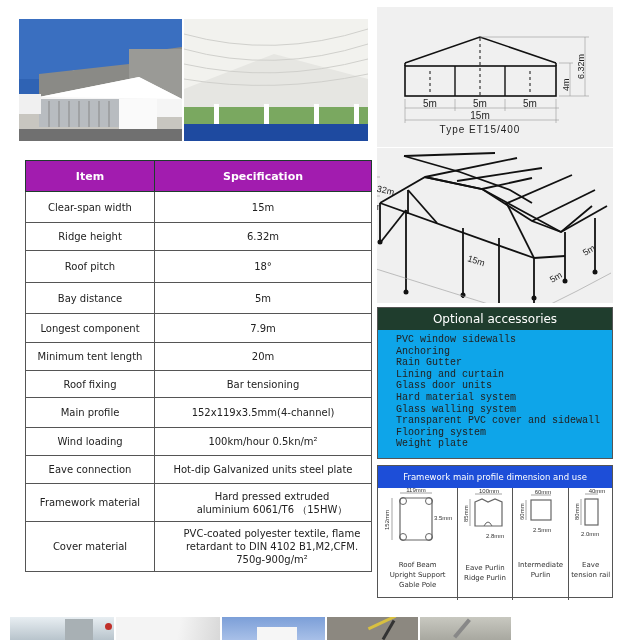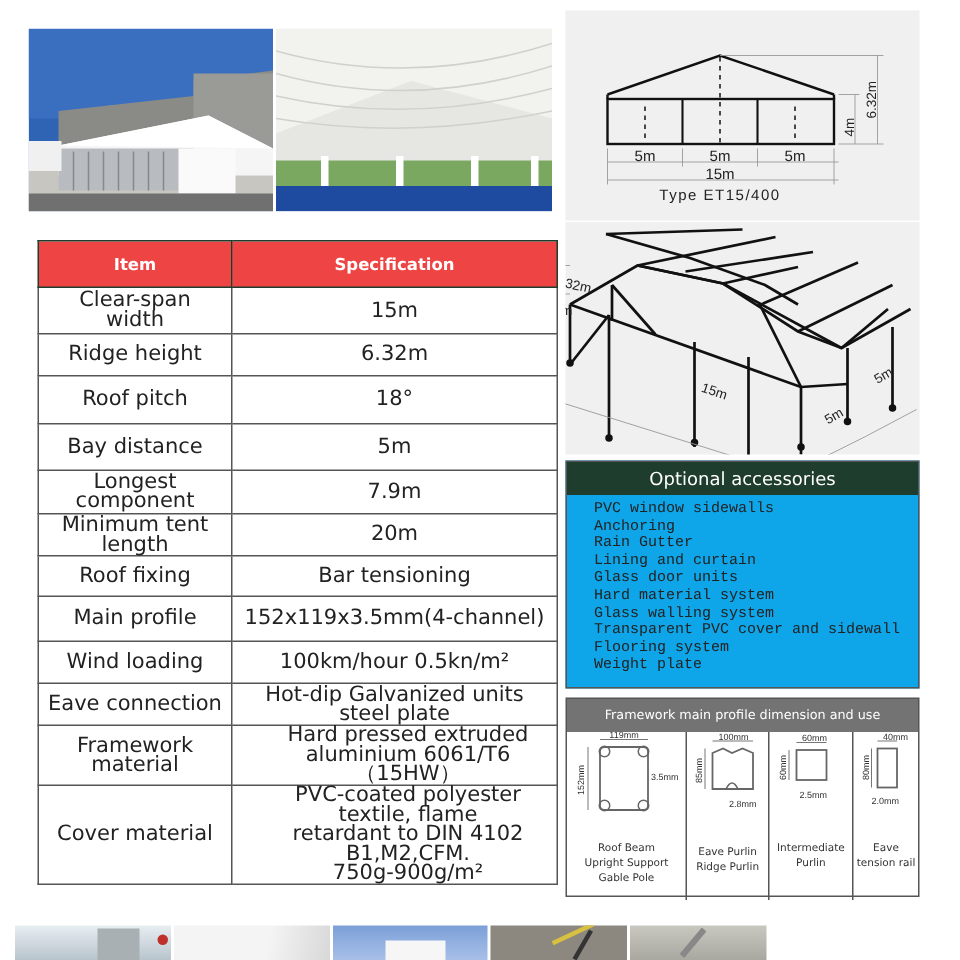--- a/index.html
+++ b/index.html
@@ -4,37 +4,37 @@
 <style>
   * { box-sizing: border-box; margin: 0; padding: 0; }
   html, body { width: 640px; height: 640px; background: #ffffff; overflow: hidden; }
   body { position: relative; font-family: "DejaVu Sans", "Liberation Sans", sans-serif; color: #222; }
 
   .photo { position: absolute; overflow: hidden; }
   .photo svg { display: block; width: 100%; height: 100%; }
 
   
   .spec-table { position: absolute; left: 25px; top: 160px; width: 347px; border-collapse: collapse; }
-  .spec-table th { background: #ef4444; color: #fff; font-weight: bold; font-size: 11px; height: 31px; border: 1px solid #1f3d2d; }
-  .spec-table td { border: 1px solid #555; font-size: 14px; text-align: center; color: #222; padding: 0 6px; line-height: 13px; }
+  .spec-table th { background: #a21caf; color: #fff; font-weight: bold; font-size: 11px; height: 31px; border: 1px solid #1f3d2d; }
+  .spec-table td { border: 1px solid #555; font-size: 10px; text-align: center; color: #222; padding: 0 6px; line-height: 13px; }
   .spec-table td.item { width: 129px; }
   .spec-table td.spec-left { text-align: center; padding-left: 24px; }
 
   
   .panel { position: absolute; background: #f0f0f0; }
 
   
   .acc-box { position: absolute; left: 377px; top: 307px; width: 236px; height: 152px; border: 1px solid #555; background: #0ea5e9; }
   .acc-head { background: #1f3d2d; color: #fff; font-size: 12px; text-align: center; height: 22px; line-height: 22px; }
   .acc-list { list-style: none; padding: 4px 0 0 18px; }
   .acc-list li { font-size: 10px; line-height: 11.6px; color: #222; font-family: Liberation Mono, monospace; }
 
   
   .prof-box { position: absolute; left: 377px; top: 465px; width: 236px; height: 133px; border: 1px solid #555; background: #fff; }
-  .prof-head { background: #737373; color: #fff; font-size: 8.5px; text-align: center; height: 22px; line-height: 22px; }
+  .prof-head { background: #1d4ed8; color: #fff; font-size: 8.5px; text-align: center; height: 22px; line-height: 22px; }
   .prof-cells { display: flex; height: 112px; }
   .prof-cell { position: relative; border-right: 1px solid #555; }
   .prof-cell:last-child { border-right: none; }
   .prof-cell svg { position: absolute; left: 0; top: 0; }
   .prof-label { position: absolute; left: 0; right: 0; text-align: center; font-size: 7px; line-height: 10px; color: #333; }
 
   .strip { position: absolute; top: 617px; height: 23px; overflow: hidden; }
 </style>
 </head>
 <body>

